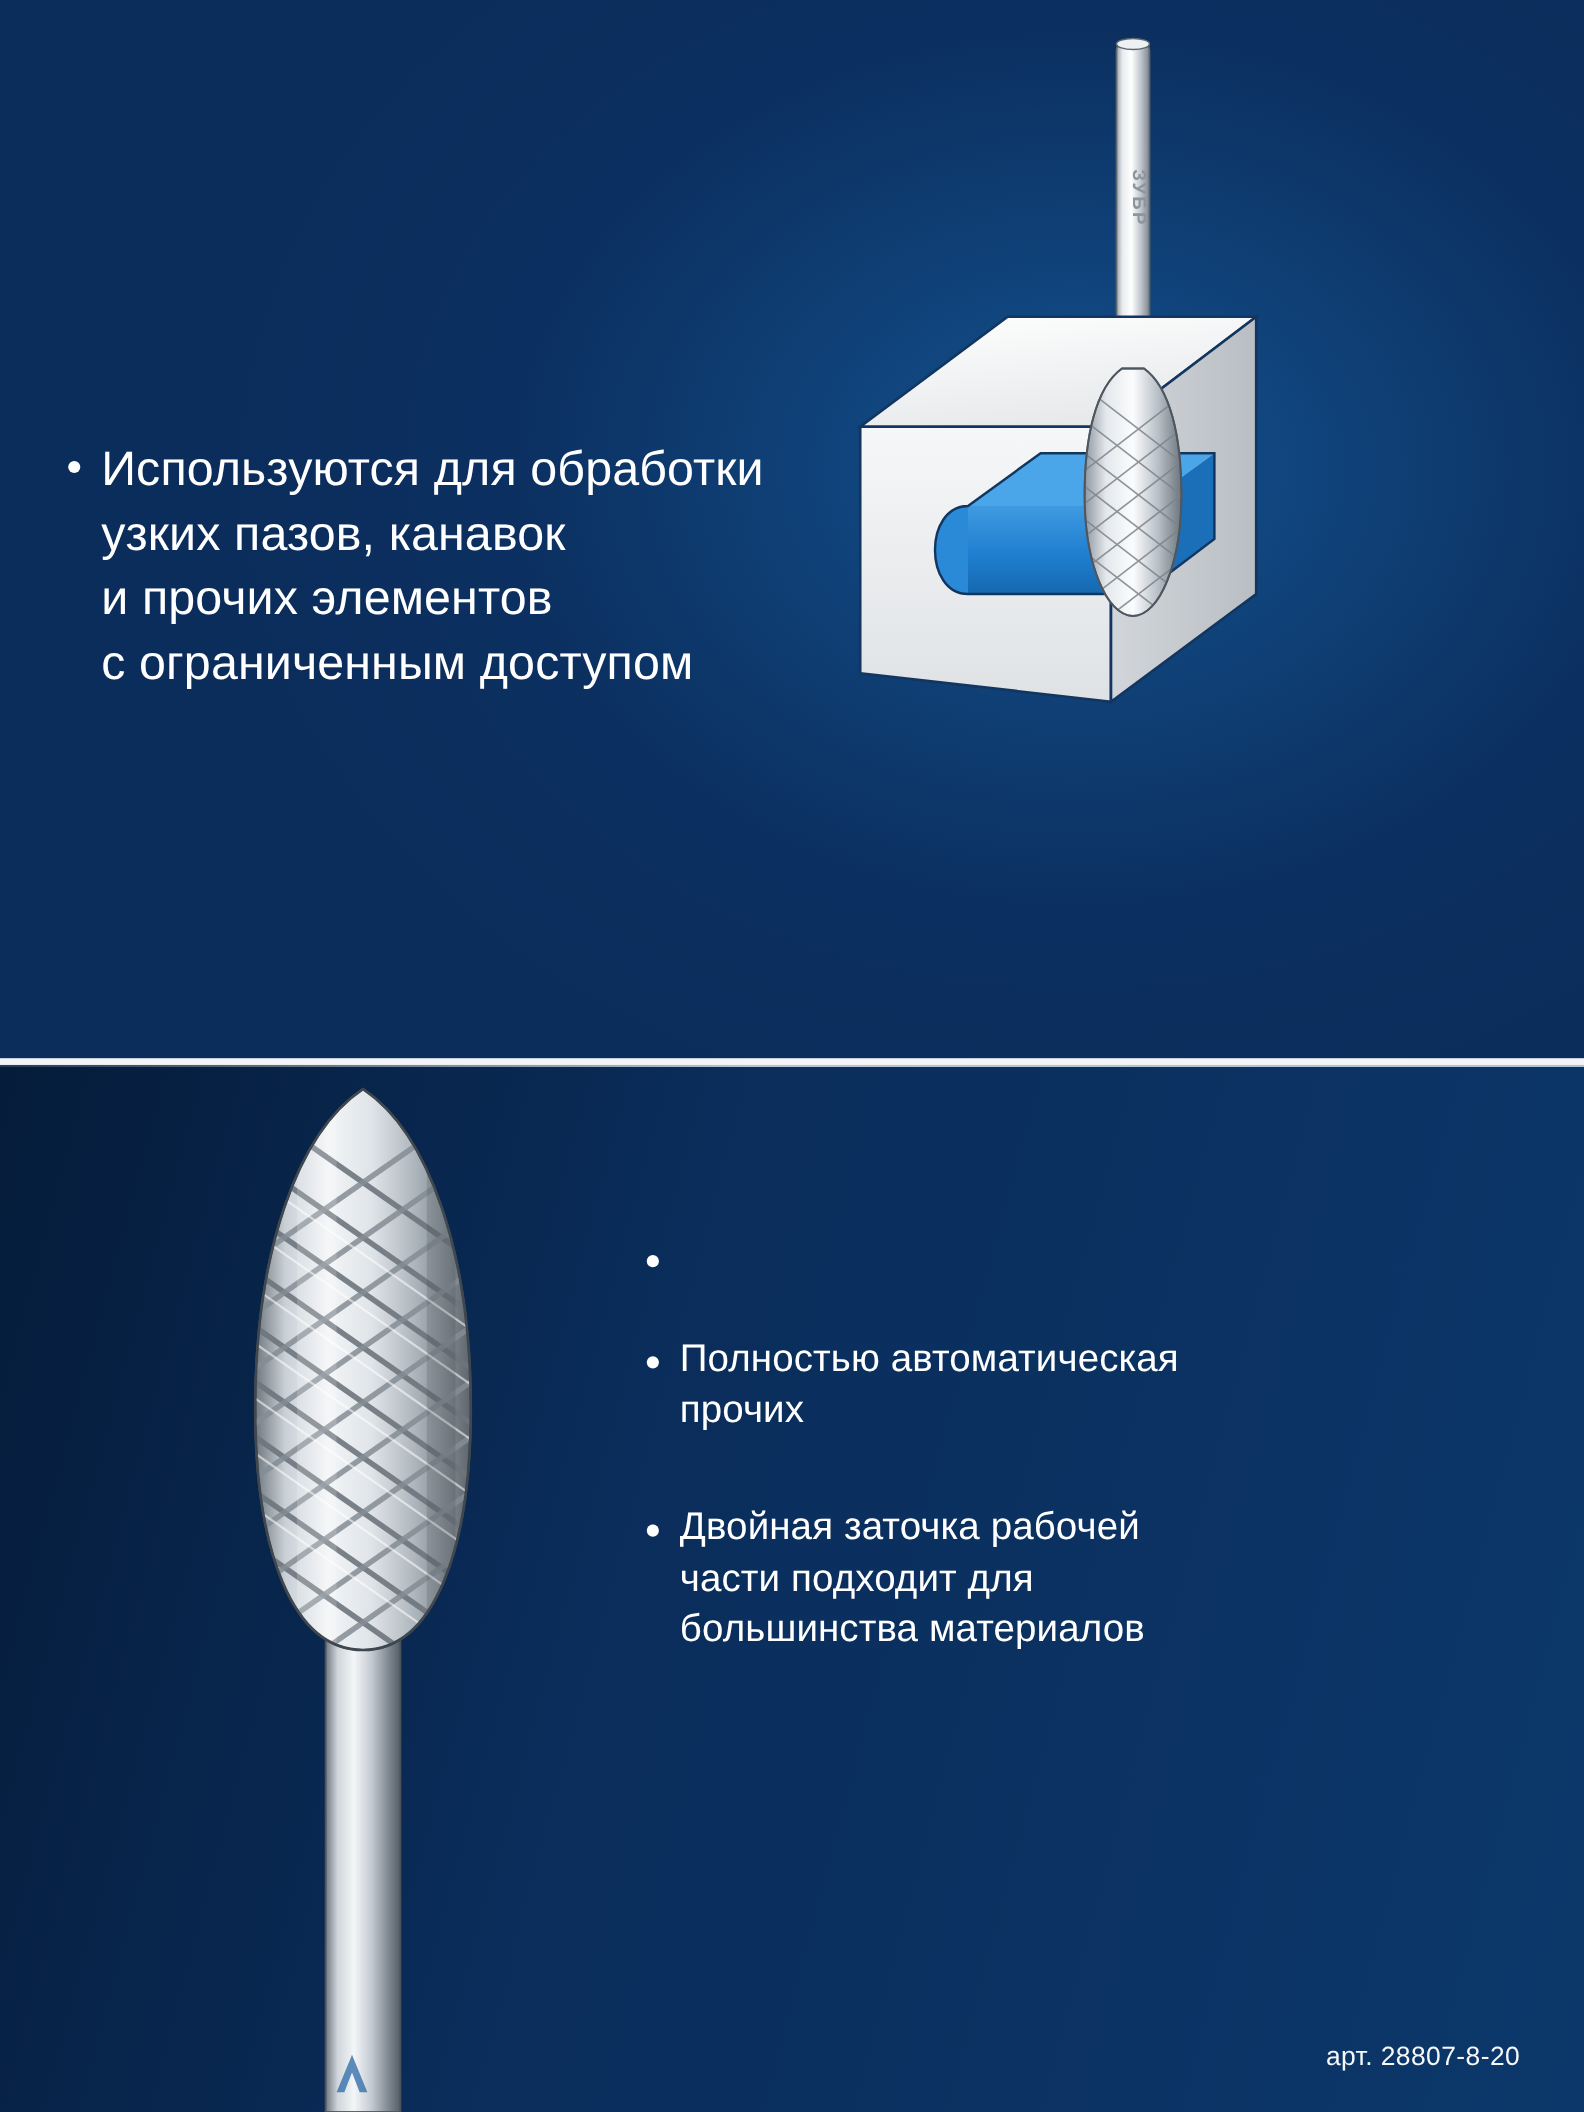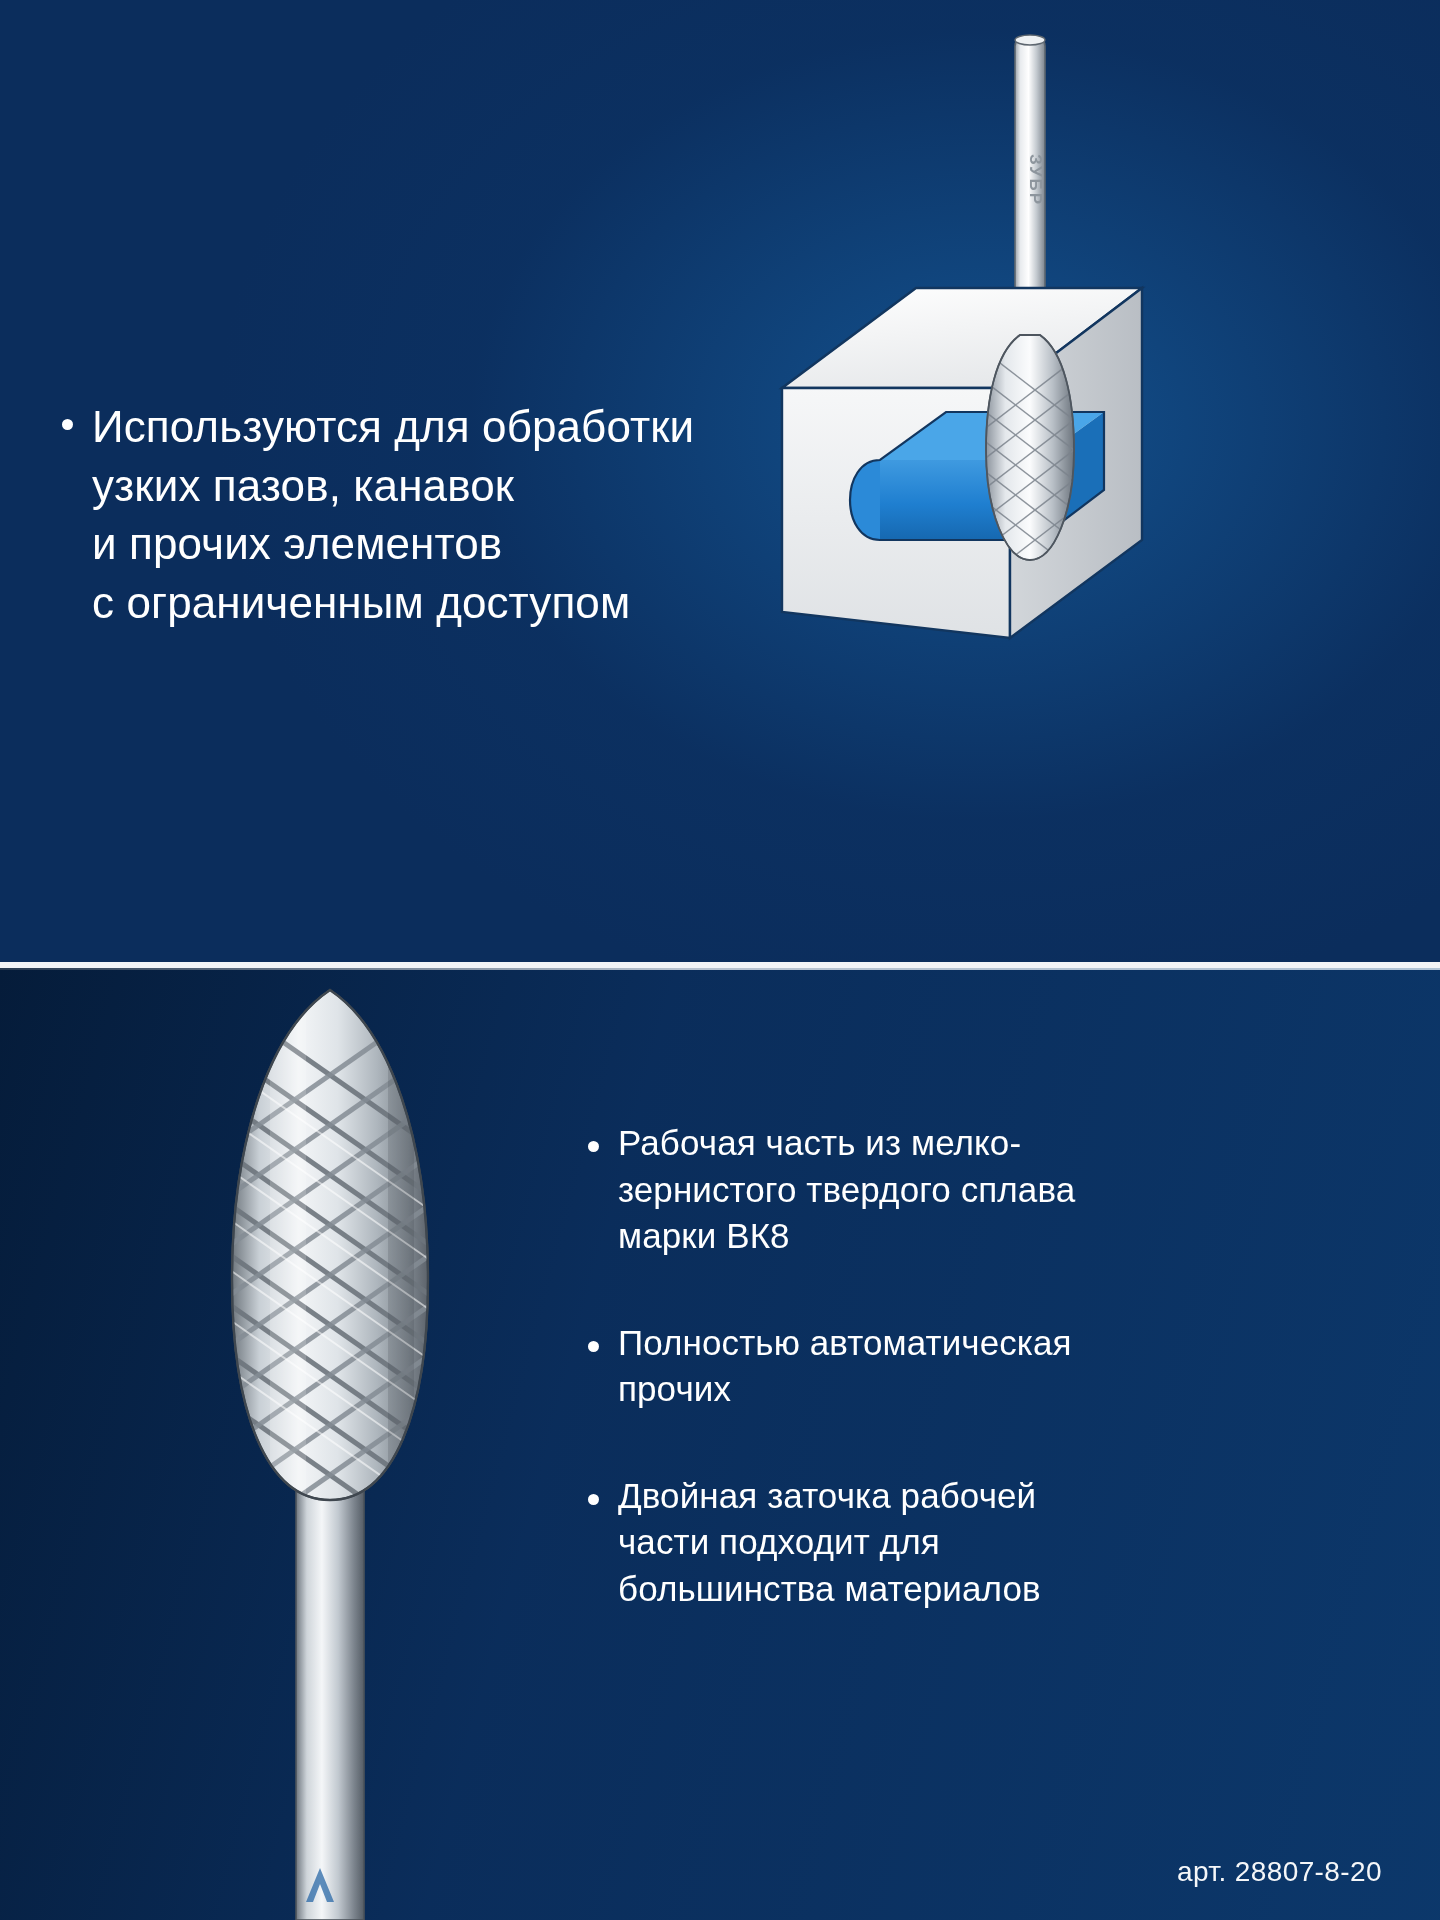--- a/index.html
+++ b/index.html
@@ -109,21 +109,21 @@
     color: #ffffff;
   }
   .bullets-top .bullet .txt { font-size: 44px; }
 
   
   .article-code {
     position: absolute;
     right: 58px;
     top: 1856px;
     color: #ffffff;
-    font-size: 28px;
+    font-size: 24px;
     letter-spacing: 0.4px;
     z-index: 7;
     opacity: 0.96;
   }
 
   
   .illu-top {
     position: absolute;
     left: 700px;
     top: 20px;
@@ -348,23 +348,20 @@
 
   <div class="wm">
     <svg viewBox="0 0 48 44" width="48" height="44" xmlns="http://www.w3.org/2000/svg">
       <path d="M10 40 L24 6 L38 40 L31 40 L24 22 L17 40 Z" fill="#2f6ca8" opacity="0.9"></path>
     </svg>
   </div>
 
   <div class="bullets bullets-bottom">
     <div class="bullet">
       <span class="dot"></span>
-      <span class="txt">Рабочая часть из мелко-
-зернистого твердого сплава
-марки ВК8</span>
     </div>
     <div class="bullet">
       <span class="dot"></span>
       <span class="txt">Полностью автоматическая
 прочих</span>
     </div>
     <div class="bullet">
       <span class="dot"></span>
       <span class="txt">Двойная заточка рабочей
 части подходит для

